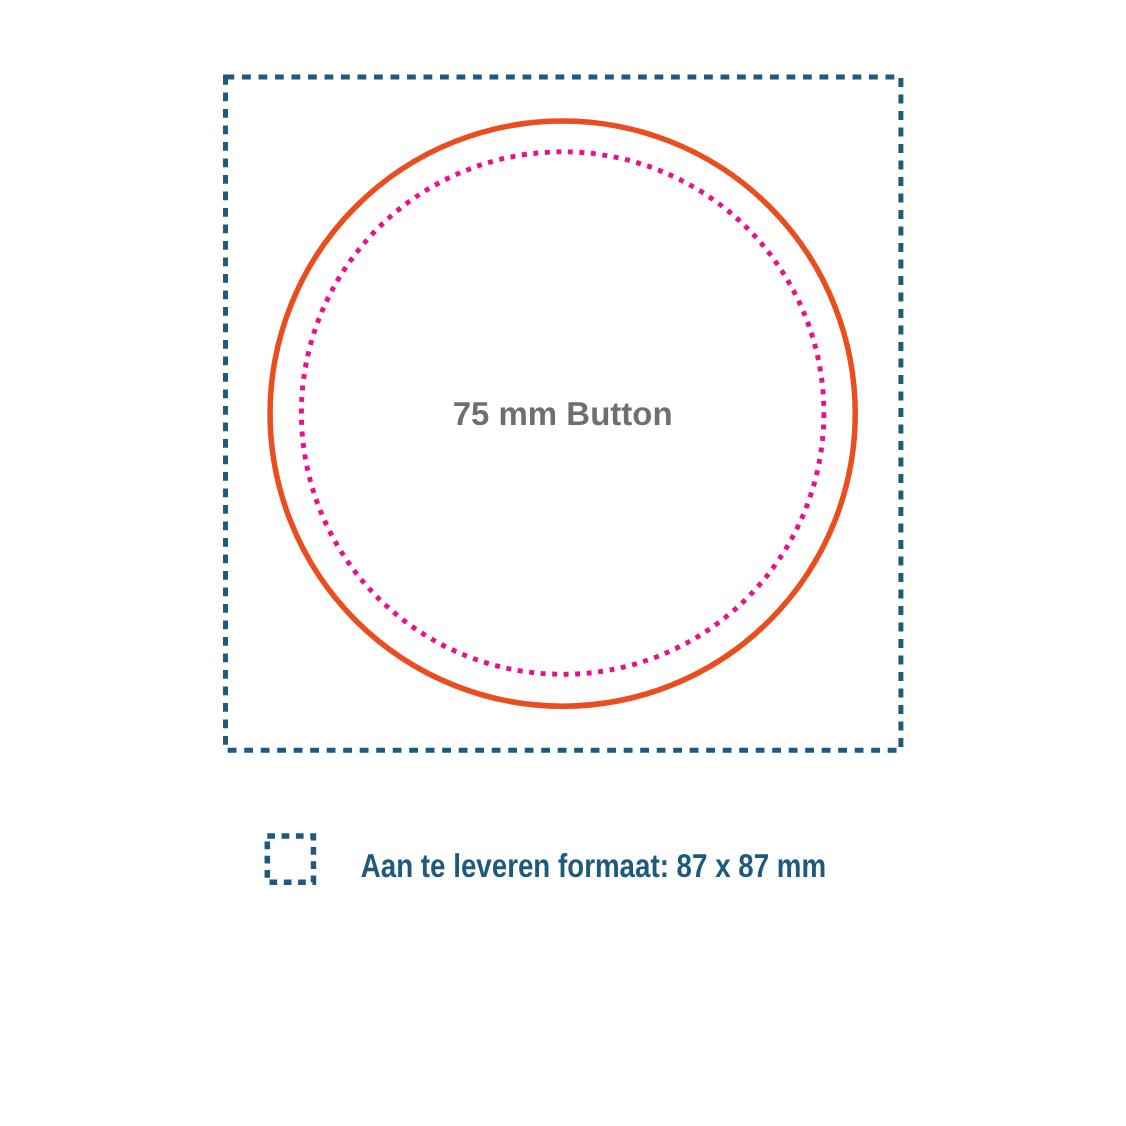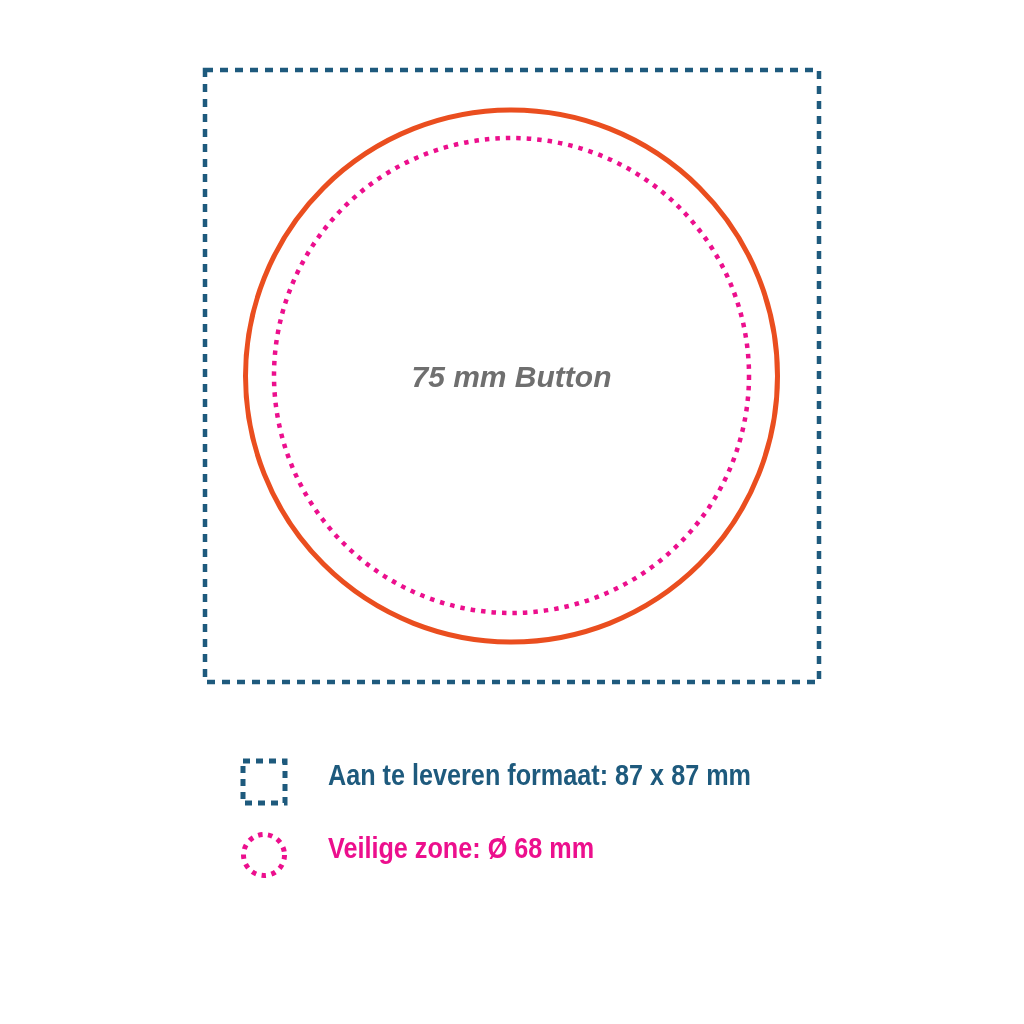--- a/index.html
+++ b/index.html
@@ -33,21 +33,21 @@
   .legend {
     position: absolute;
     left: 240px;
     top: 758px;
     display: flex;
     flex-direction: column;
     gap: 26px;
   }
   .legend-row {
     display: flex;
-    align-items: flex-start;
+    align-items: flex-end;
     height: 47px;
   }
   .legend-icon {
     width: 48px;
     height: 48px;
     flex: 0 0 48px;
     display: block;
   }
   .legend-label {
     margin-left: 40px;
@@ -62,33 +62,27 @@
 <body>
 
 <div class="canvas">
 
   <svg class="diagram-svg" width="1024" height="1024" viewBox="0 0 1024 1024">
     <rect x="205" y="70" width="614" height="612" fill="none" stroke-width="4.5" stroke-dasharray="8 7" stroke="#1e5a7d"></rect>
     <circle cx="511.5" cy="376" r="266" fill="none" stroke-width="5" stroke="#ea4e1f"></circle>
     <circle cx="511.5" cy="375.5" r="237.5" fill="none" stroke-width="4.5" stroke-dasharray="4.5 6" stroke="#ec0f8d"></circle>
   </svg>
 
-  <div class="center-label" style="color: rgb(111, 111, 111); font-style: italic;">75 mm Button</div>
+  <div class="center-label" style="color: rgb(111, 111, 111);">75 mm Button</div>
 
   <div class="legend">
 
     <div class="legend-row">
       <svg class="legend-icon" viewBox="0 0 48 48">
         <rect x="3" y="3" width="42" height="42" fill="none" stroke-width="5" stroke-dasharray="7 6" stroke="#1e5a7d"></rect>
       </svg>
       <span class="legend-label" style="color: rgb(30, 90, 125);">Aan te leveren formaat: 87 x 87 mm</span>
     </div>
 
 
-    <div class="legend-row">
-      <svg class="legend-icon" viewBox="0 0 48 48">
-        <circle cx="24" cy="24" r="20.5" fill="none" stroke-width="5" stroke-dasharray="4.5 5.5" stroke="#ec0f8d"></circle>
-      </svg>
-      <span class="legend-label" style="color: rgb(236, 15, 141);">Veilige zone: Ø 68 mm</span>
-    </div>
 
   </div>
 </div>
 
 </body></html>

